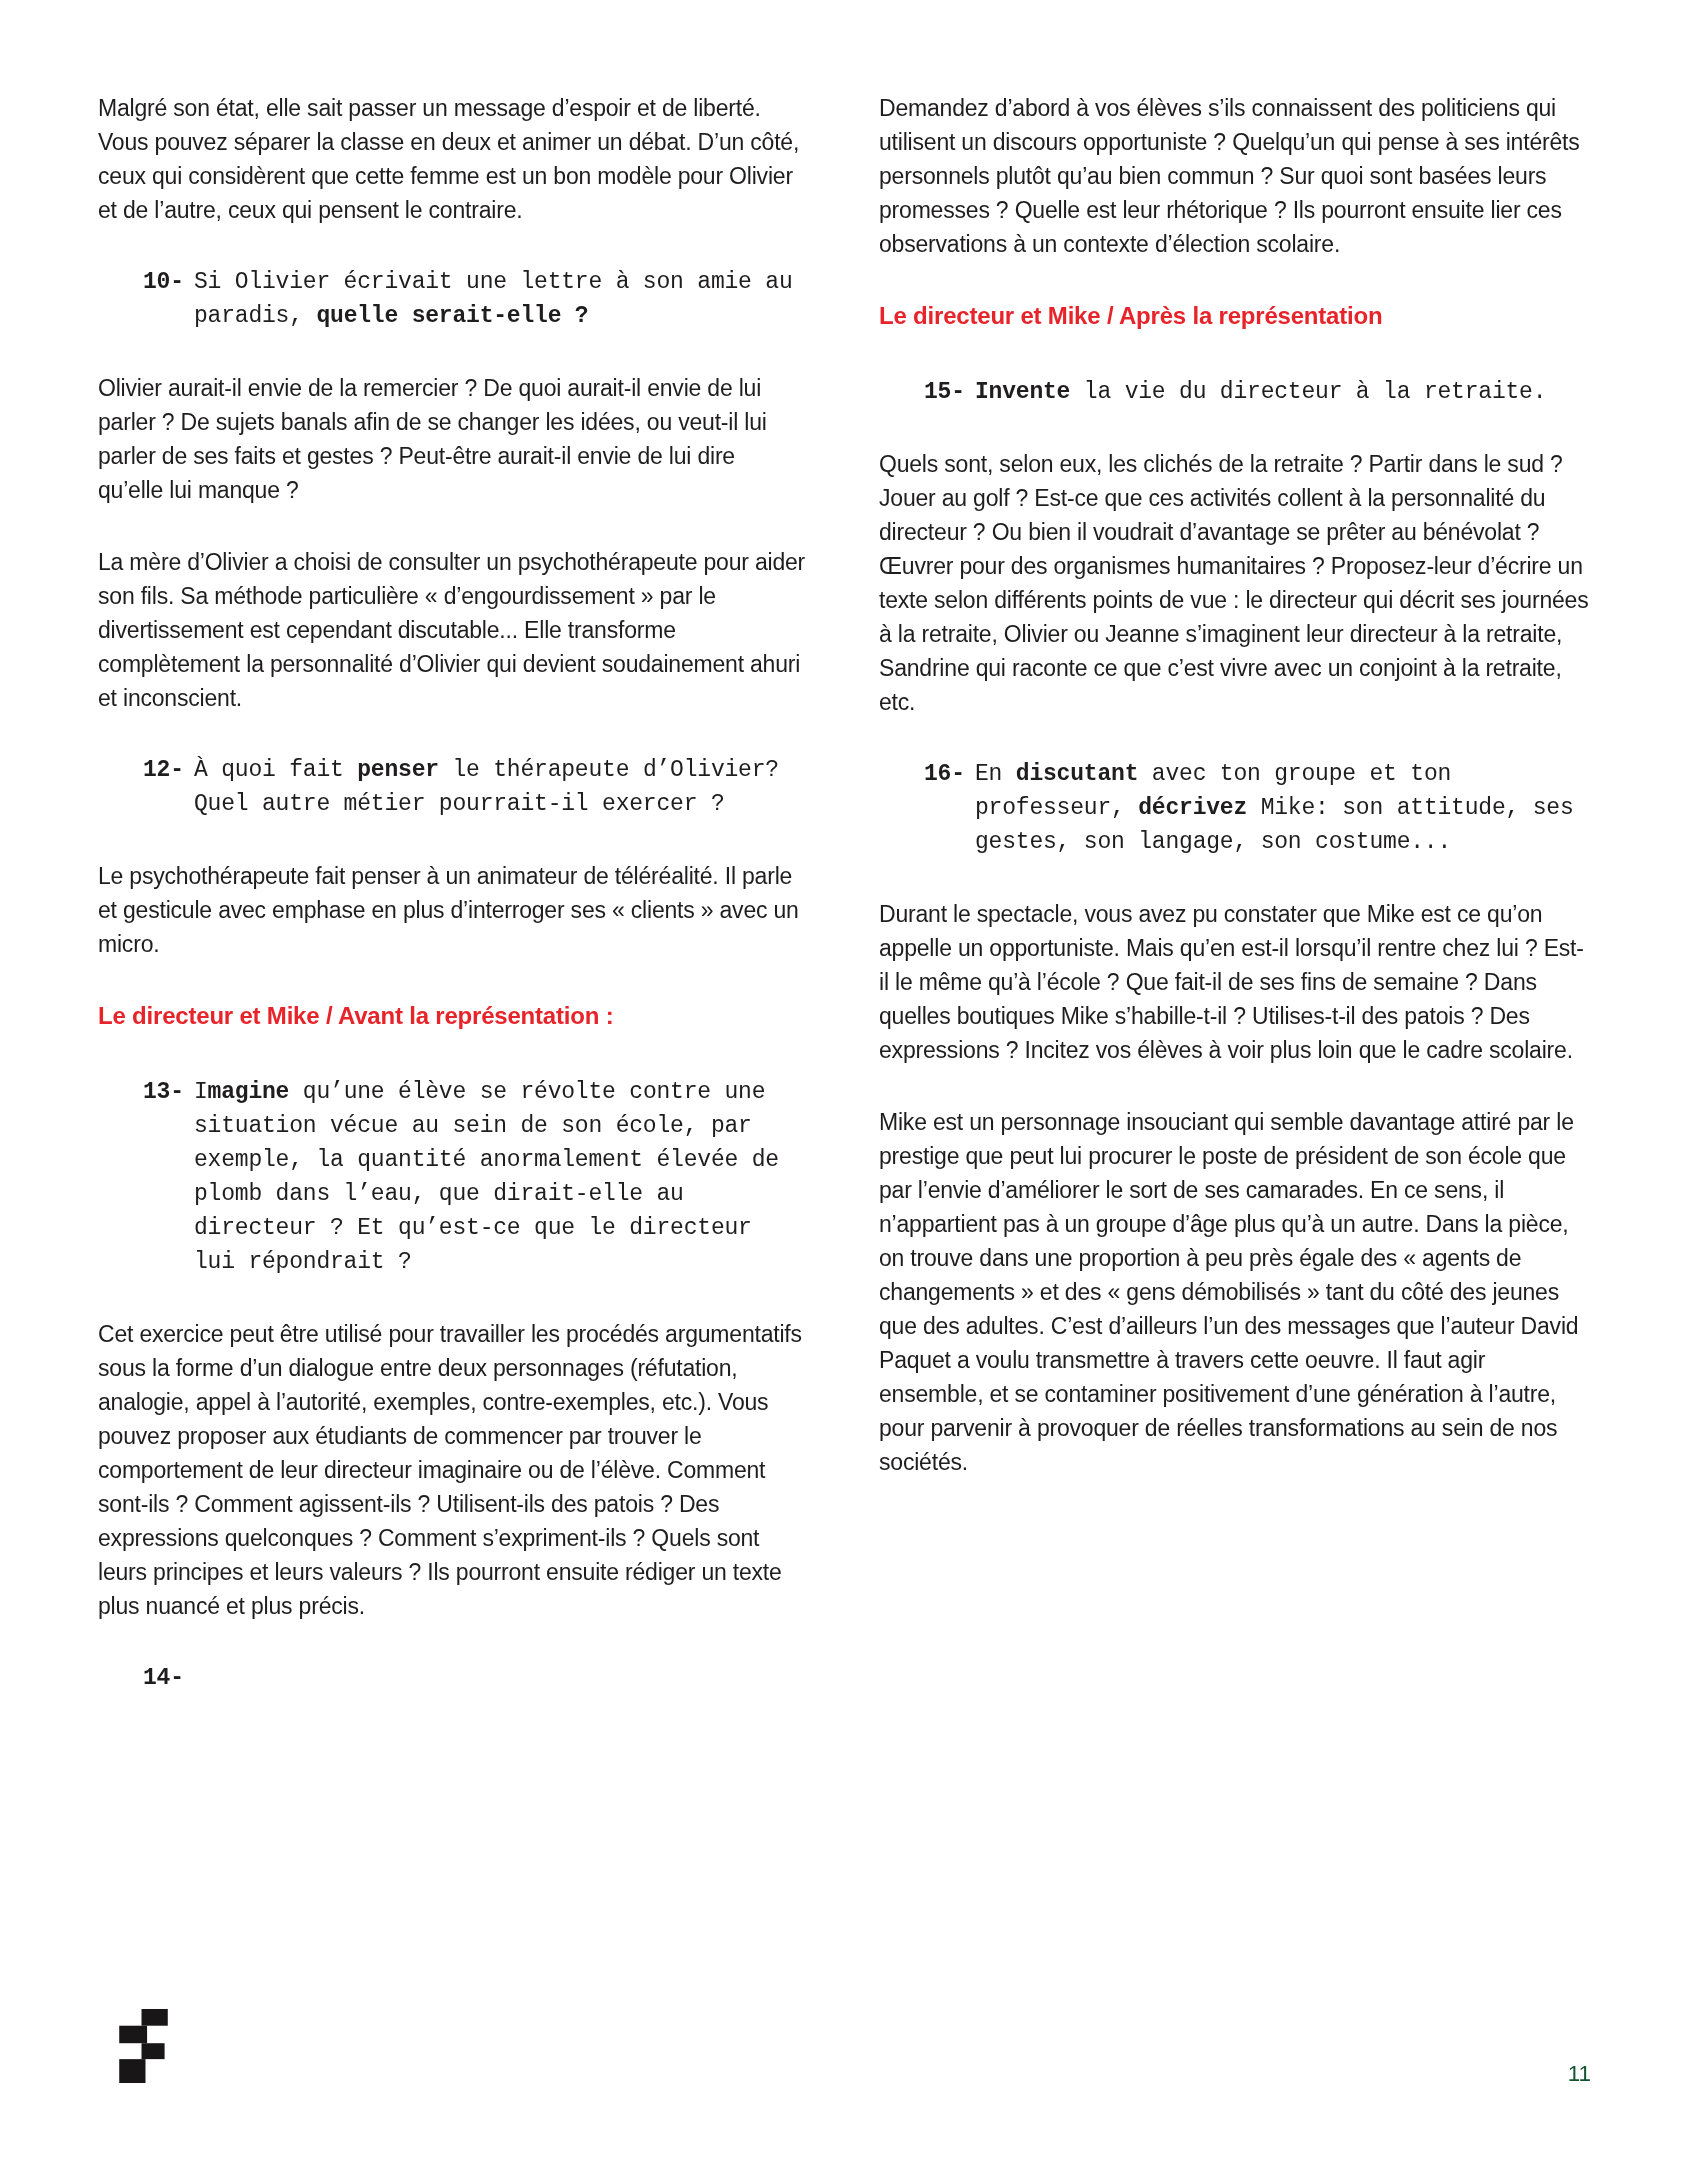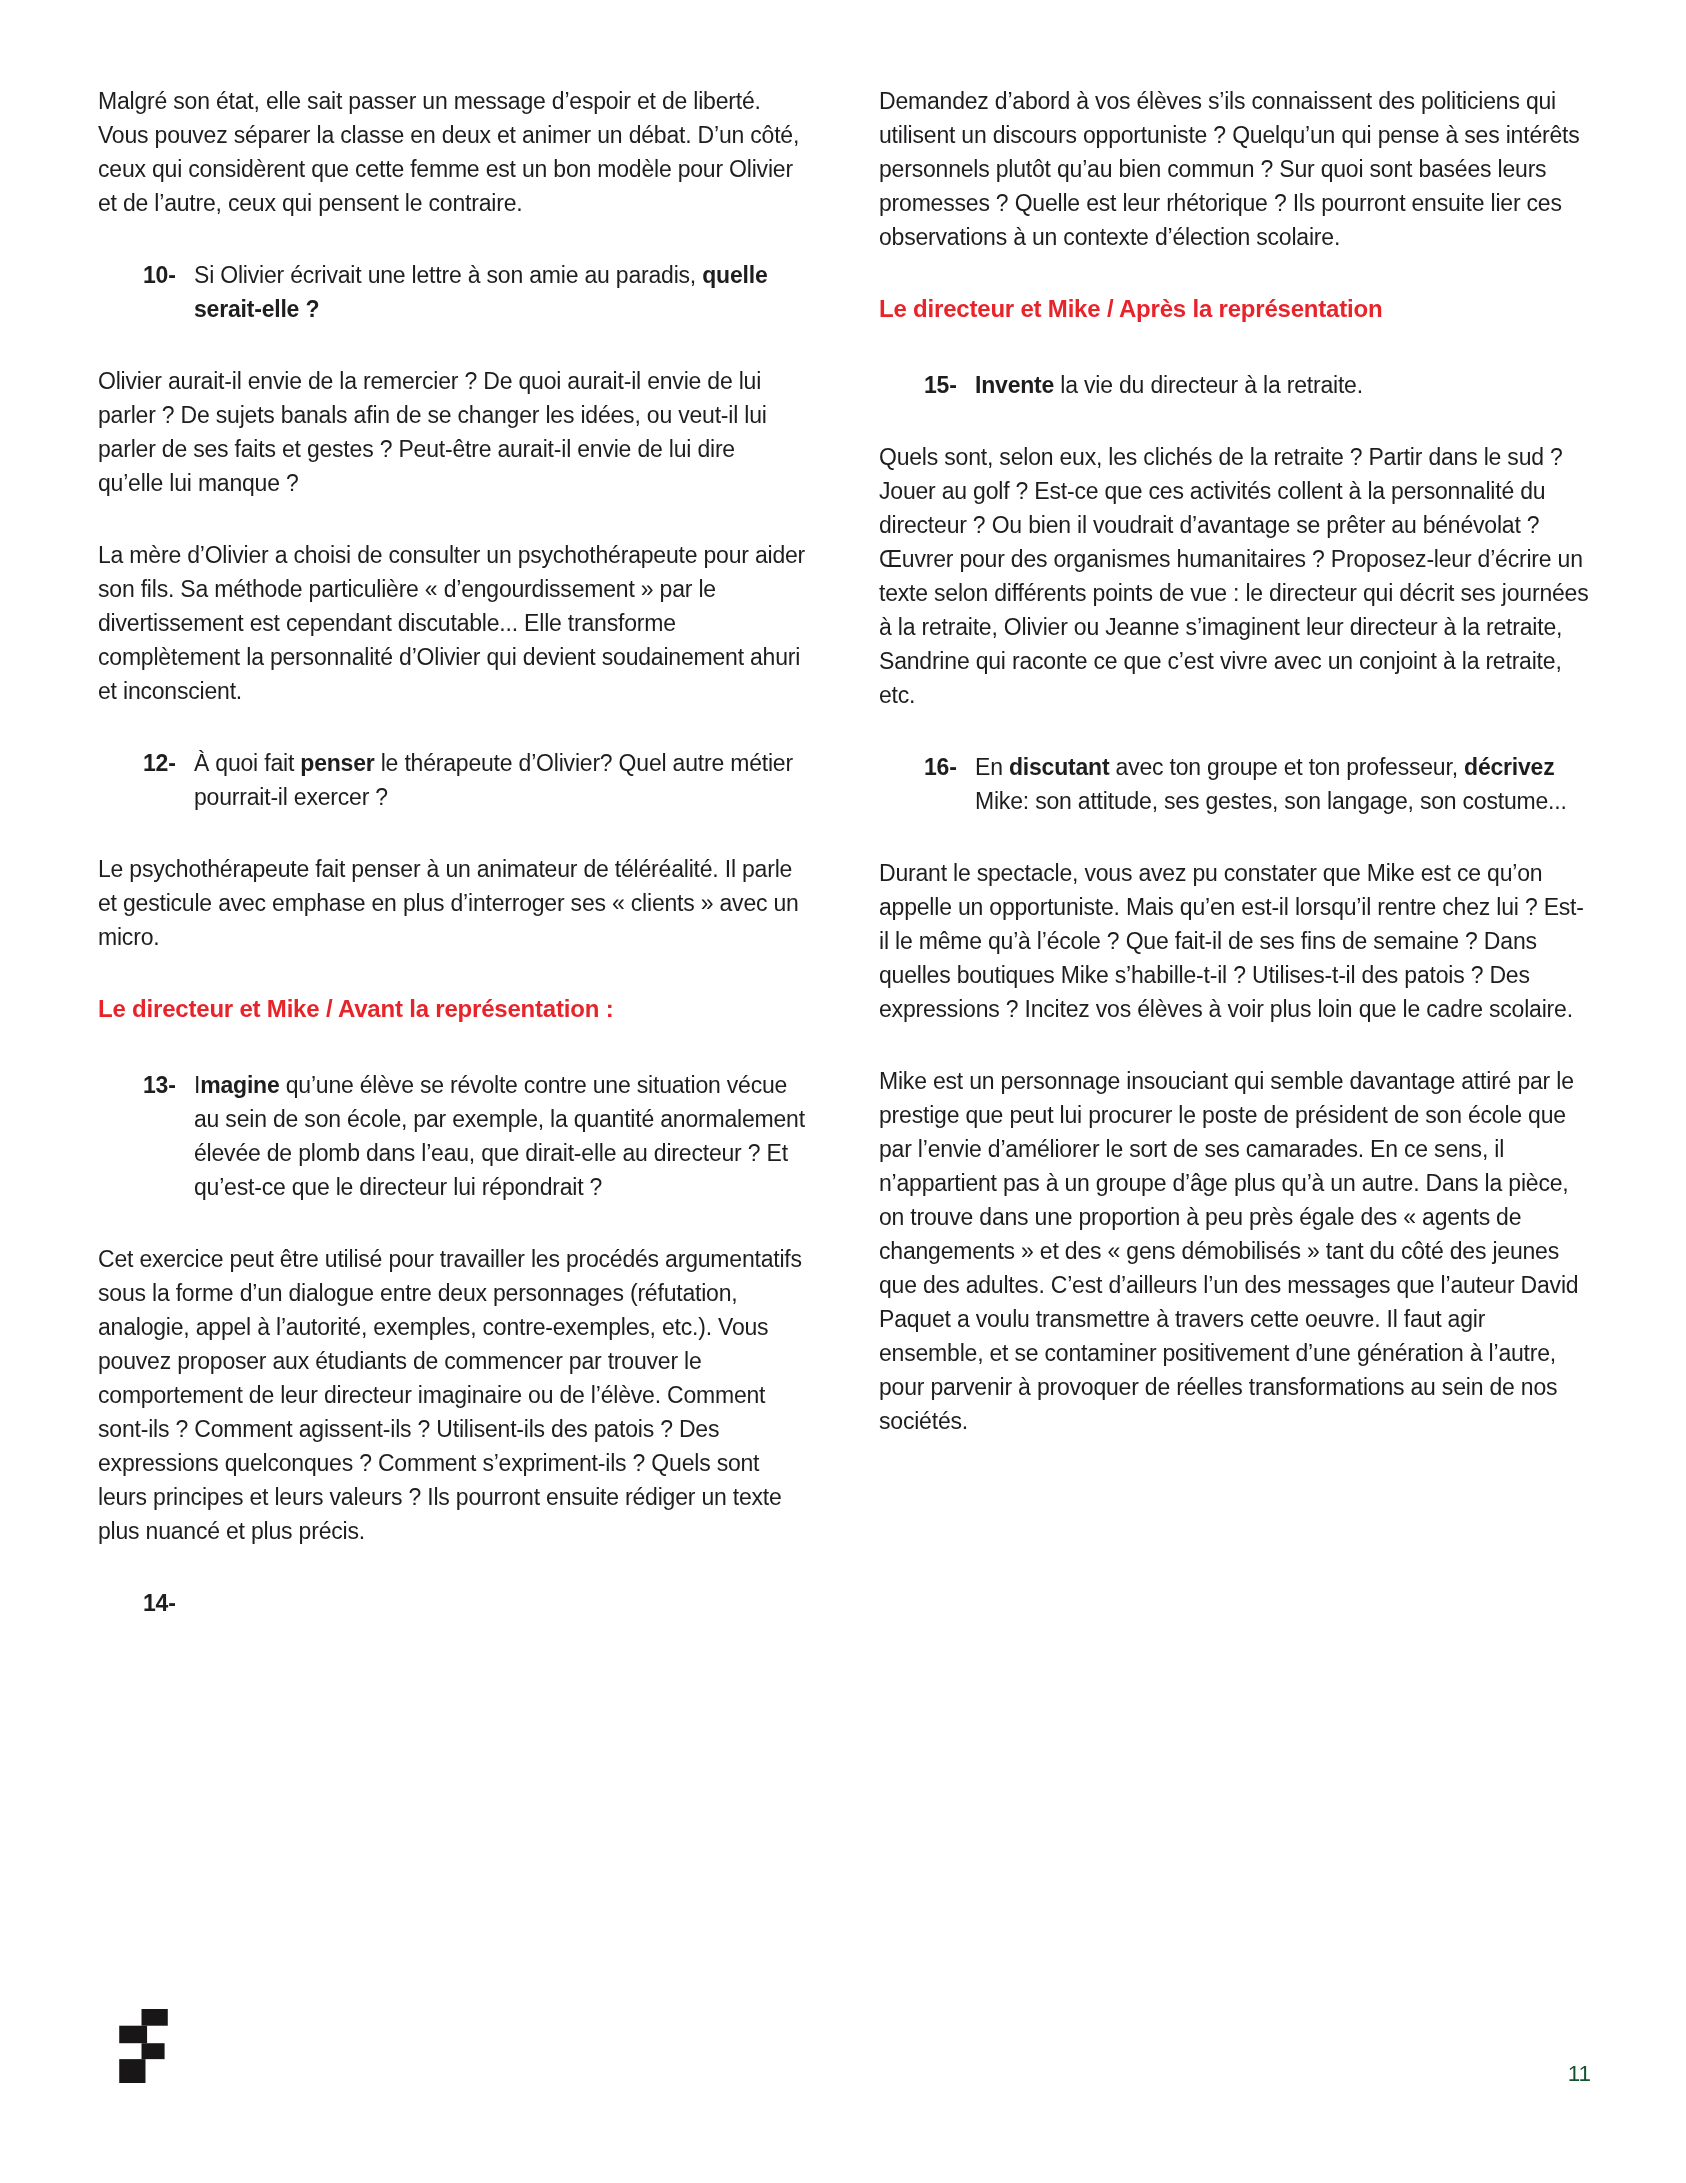--- a/index.html
+++ b/index.html
@@ -20,34 +20,35 @@
     position: absolute;
     top: 80px;
     font-size: 23px;
     line-height: 34px;
     letter-spacing: -0.2px;
   }
   .col-left  { left: 98px;  width: 708px; }
   .col-right { left: 879px; width: 712px; }
 
   .para {
-    margin: 4px 0 38px 0;
+    margin: 11px 0 38px 0;
   }
   .heading {
     margin: 9.6px 0 42px 0;
     font-size: 24px;
     line-height: 34px;
     font-weight: 700;
     color: #e8242b;
   }
   .question {
     display: flex;
     align-items: flex-start;
     margin: 15px 0 38px 0;
     padding-left: 45px;
+    font-family: Liberation Mono, monospace;
   }
   .qnum {
     flex: 0 0 51px;
     font-weight: 700;
   }
   .qtext { flex: 1; }
   .b { font-weight: 700; }
 
   .logo {
     position: absolute;

